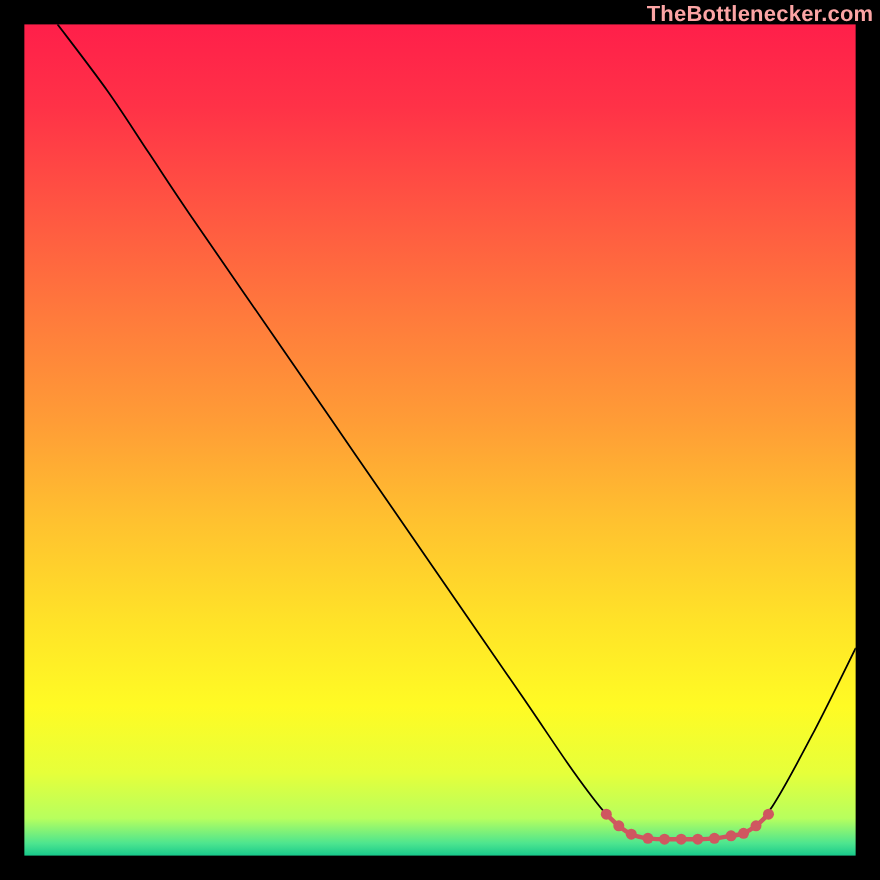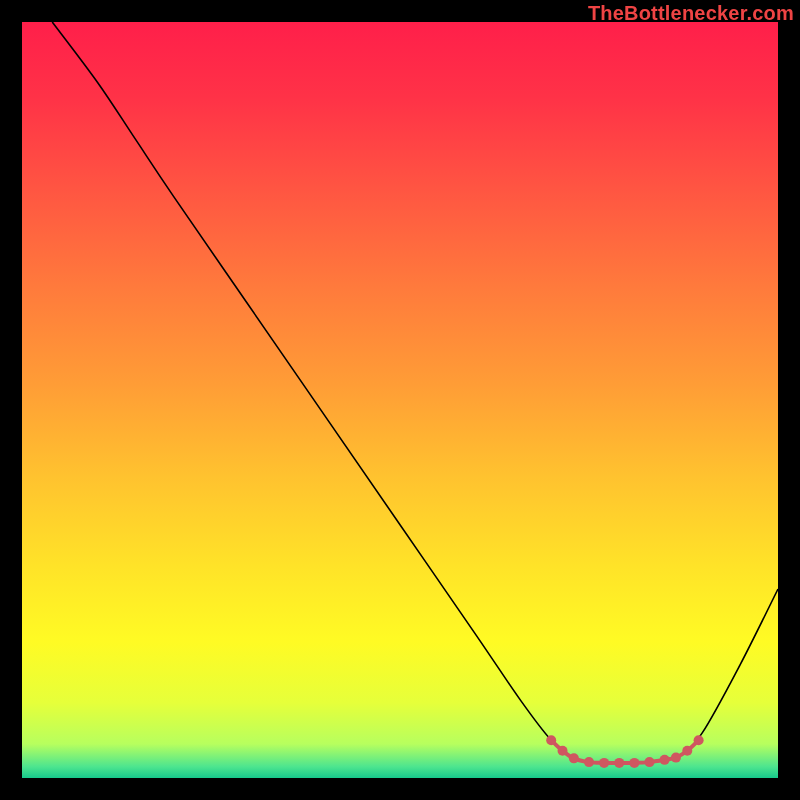--- a/index.html
+++ b/index.html
@@ -14,21 +14,21 @@
   .outer {
     position: relative;
     width: 800px;
     height: 800px;
     background: #000;
   }
   .watermark {
     position: absolute;
     top: 2px;
     right: 6px;
-    color: #ef4444;
+    color: #fca5a5;
     font-size: 20px;
     font-weight: bold;
     letter-spacing: 0.2px;
     z-index: 30;
   }
   .plot-wrap {
     position: absolute;
     left: 22px;
     top: 22px;
     width: 756px;

